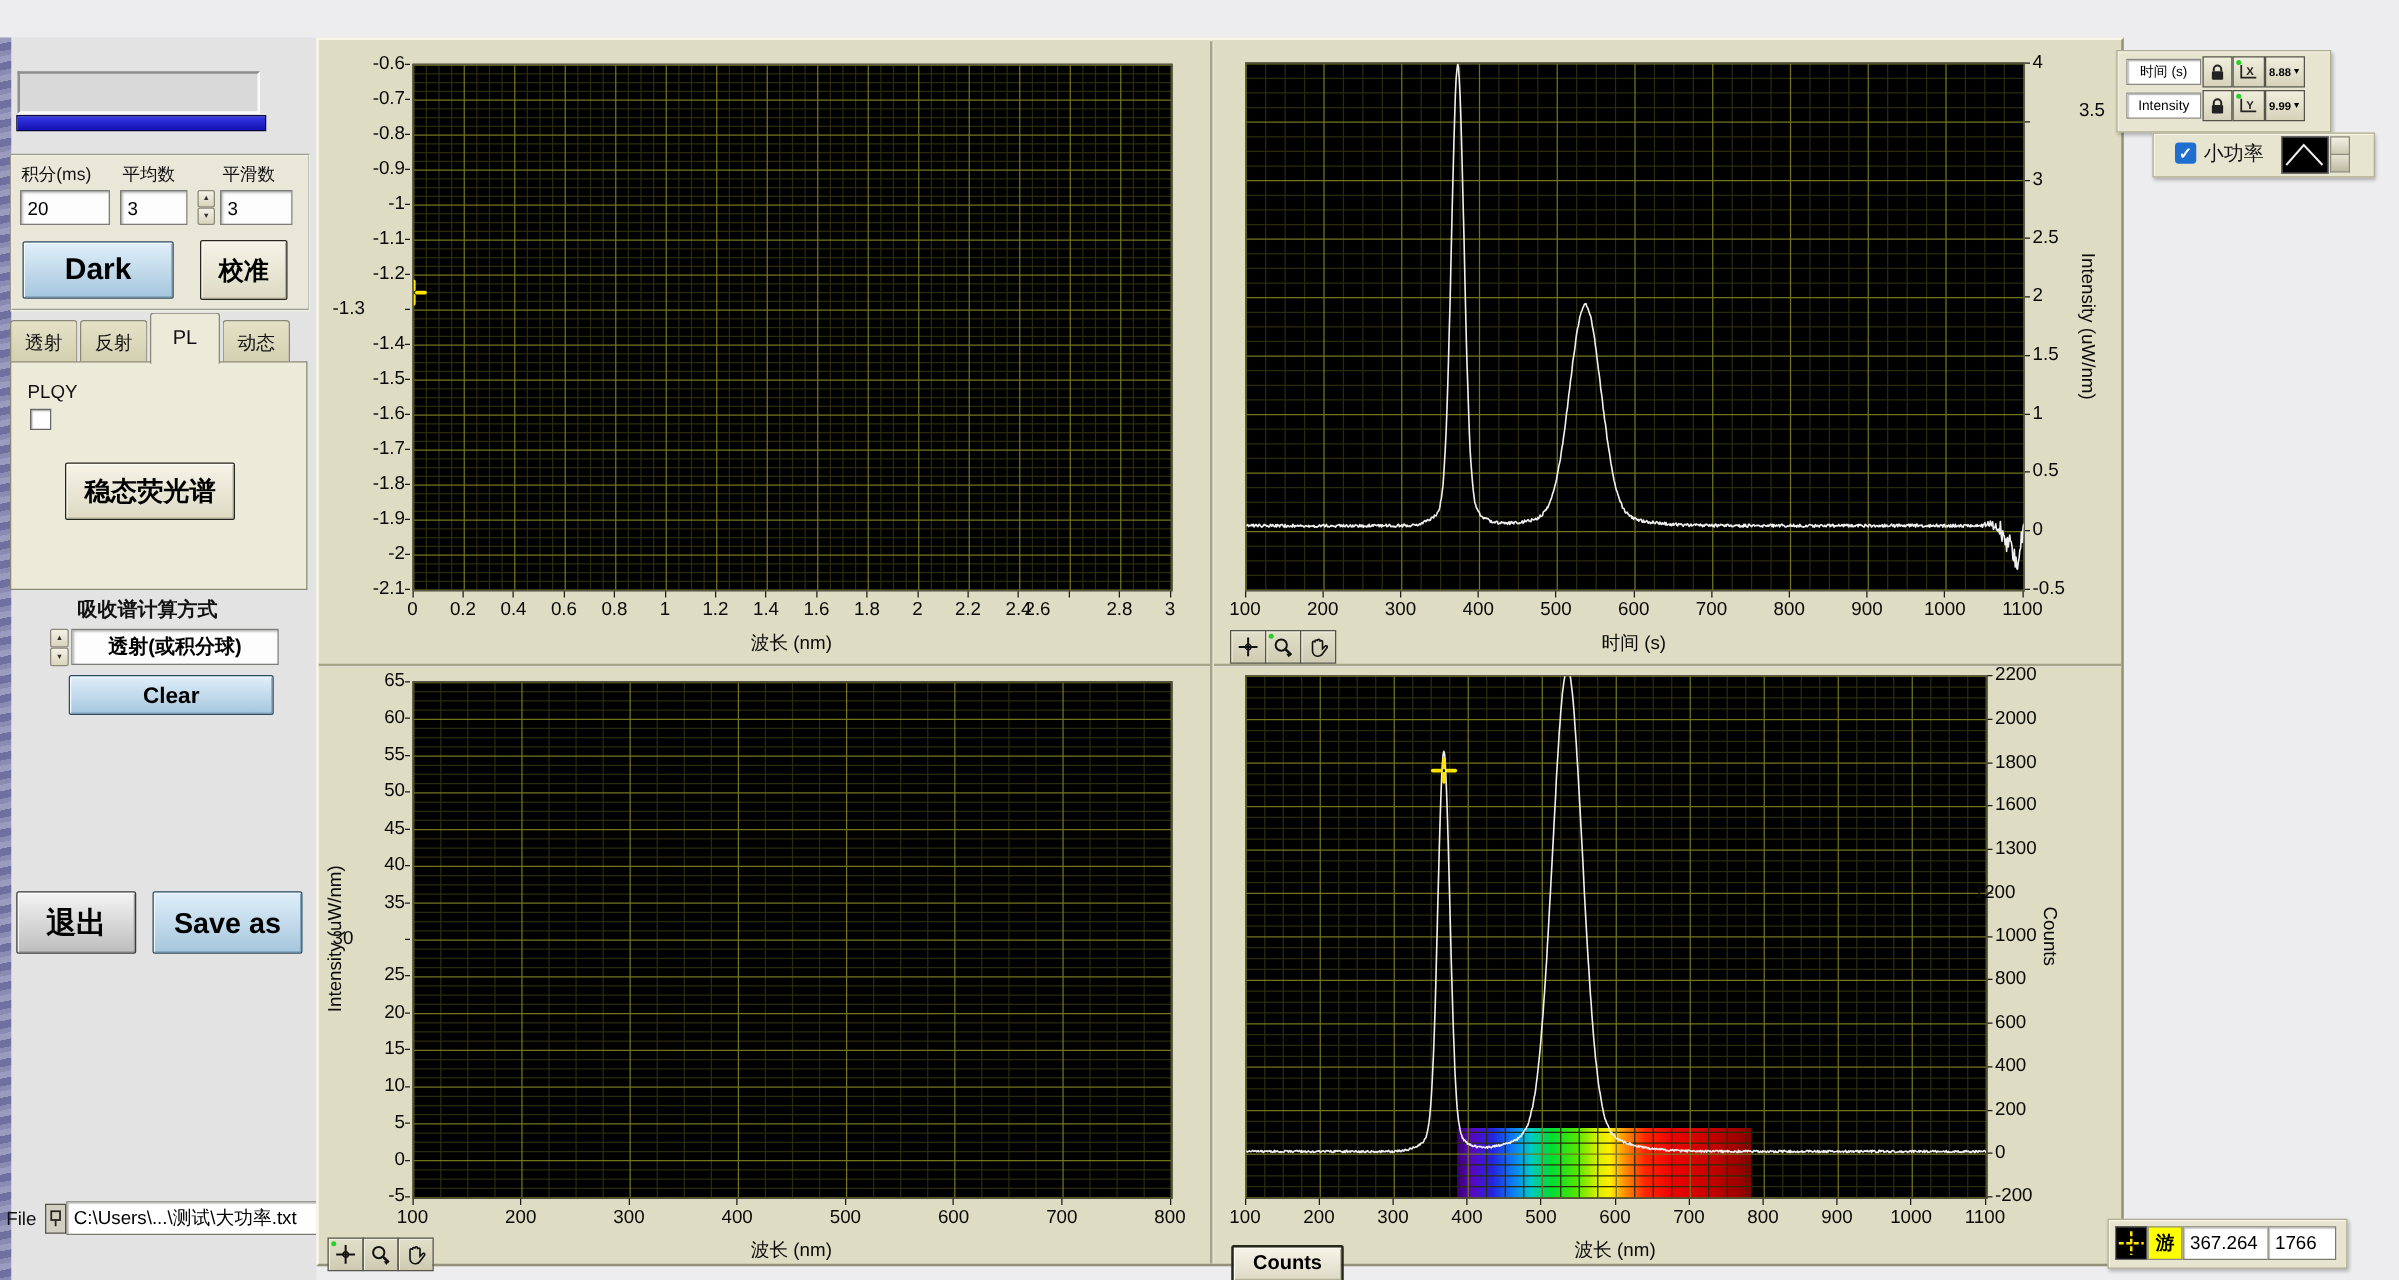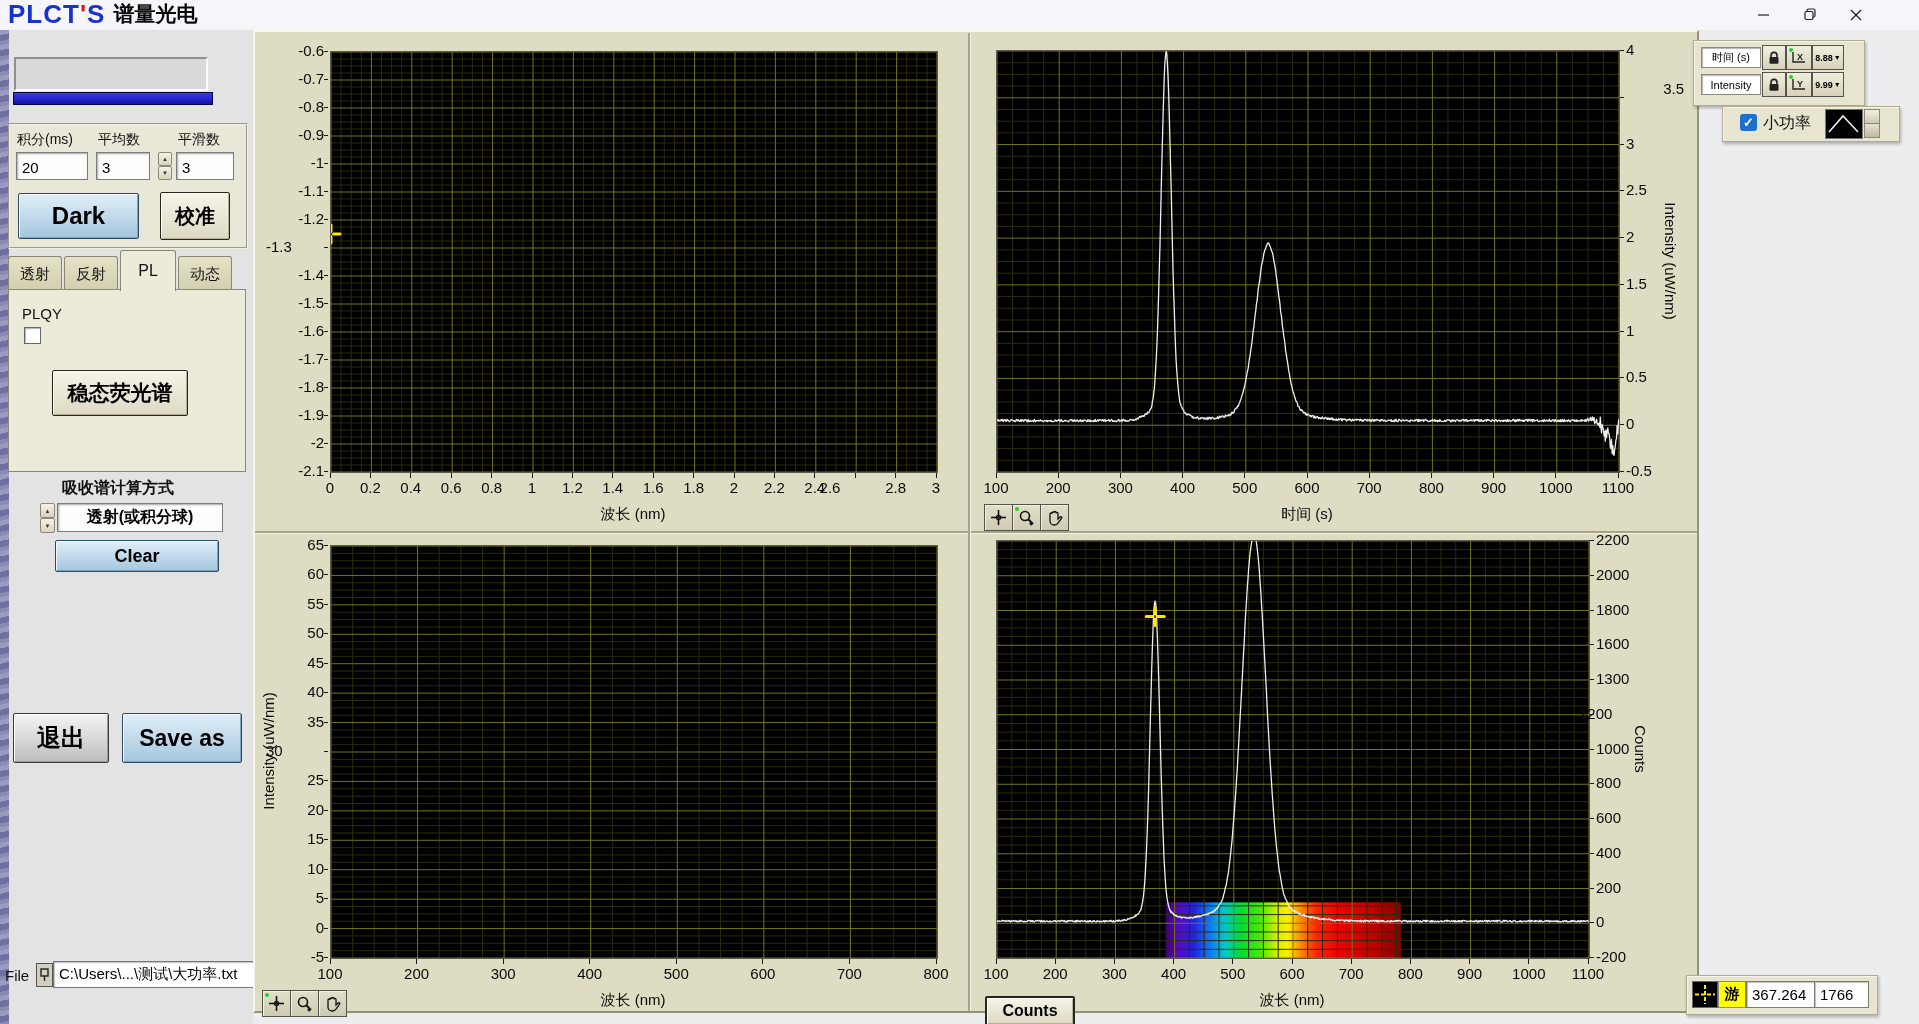--- a/index.html
+++ b/index.html
@@ -45,47 +45,20 @@
   .minibox{background:#fff;border:1px solid #8a8a82;box-shadow:inset 1px 1px 1px rgba(0,0,0,.3);font-size:11px;display:flex;align-items:center;justify-content:center;}
   .sqbtn{background:linear-gradient(#f0eedd,#d6d2ba);border:1px solid #55544a;display:flex;align-items:center;justify-content:center;}
   .rightstrip{left:1701px;top:30px;width:218px;height:994px;background:#ededf0;}
   .valbox{background:#fff;border:1px solid #7b7b70;box-shadow:inset 1px 1px 1px rgba(0,0,0,.25);font-size:15px;display:flex;align-items:center;padding-left:5px;color:#000;}
 </style>
 </head>
 <body>
 
 <div id="root">
 
-  <div class="abs titlebar">
-    <div class="abs logo">
-      <span class="en">PLCT</span>
-        <span class="en red">'</span>
-        <span class="en">S</span>
-      <span class="cn">谱量光电</span>
-    </div>
-    <div class="abs" style="left:1741px;top:0;display:flex;">
-      <div class="wbtn">
-        <svg width="12" height="12">
-            <line x1="0" y1="6" x2="11" y2="6" stroke="#222" stroke-width="1.2"></line>
-          </svg>
-      </div>
-      <div class="wbtn">
-        <svg width="13" height="13">
-            <rect x="3" y="1" width="8" height="8" fill="none" stroke="#222" stroke-width="1.2" rx="1.5"></rect>
-            <rect x="1" y="3.5" width="8" height="8" fill="#f5f5fa" stroke="#222" stroke-width="1.2" rx="1.5"></rect>
-          </svg>
-      </div>
-      <div class="wbtn">
-        <svg width="12" height="12">
-            <line x1="1" y1="1" x2="11" y2="11" stroke="#222" stroke-width="1.2"></line>
-            <line x1="11" y1="1" x2="1" y2="11" stroke="#222" stroke-width="1.2"></line>
-          </svg>
-      </div>
-    </div>
-  </div>
 
   <div class="abs sidebar"></div>
   <div class="abs marble"></div>
 
   <div class="abs field" style="left:14px;top:57px;width:190px;height:30px;"></div>
   <div class="abs bluebar" style="left:13px;top:92px;width:198px;height:11px;"></div>
 
   <div class="abs groupbox" style="left:8px;top:123px;width:236px;height:122px;"></div>
   <div class="abs slabel" style="left:17px;top:131px;">积分(ms)</div>
   <div class="abs slabel" style="left:98px;top:131px;">平均数</div>

